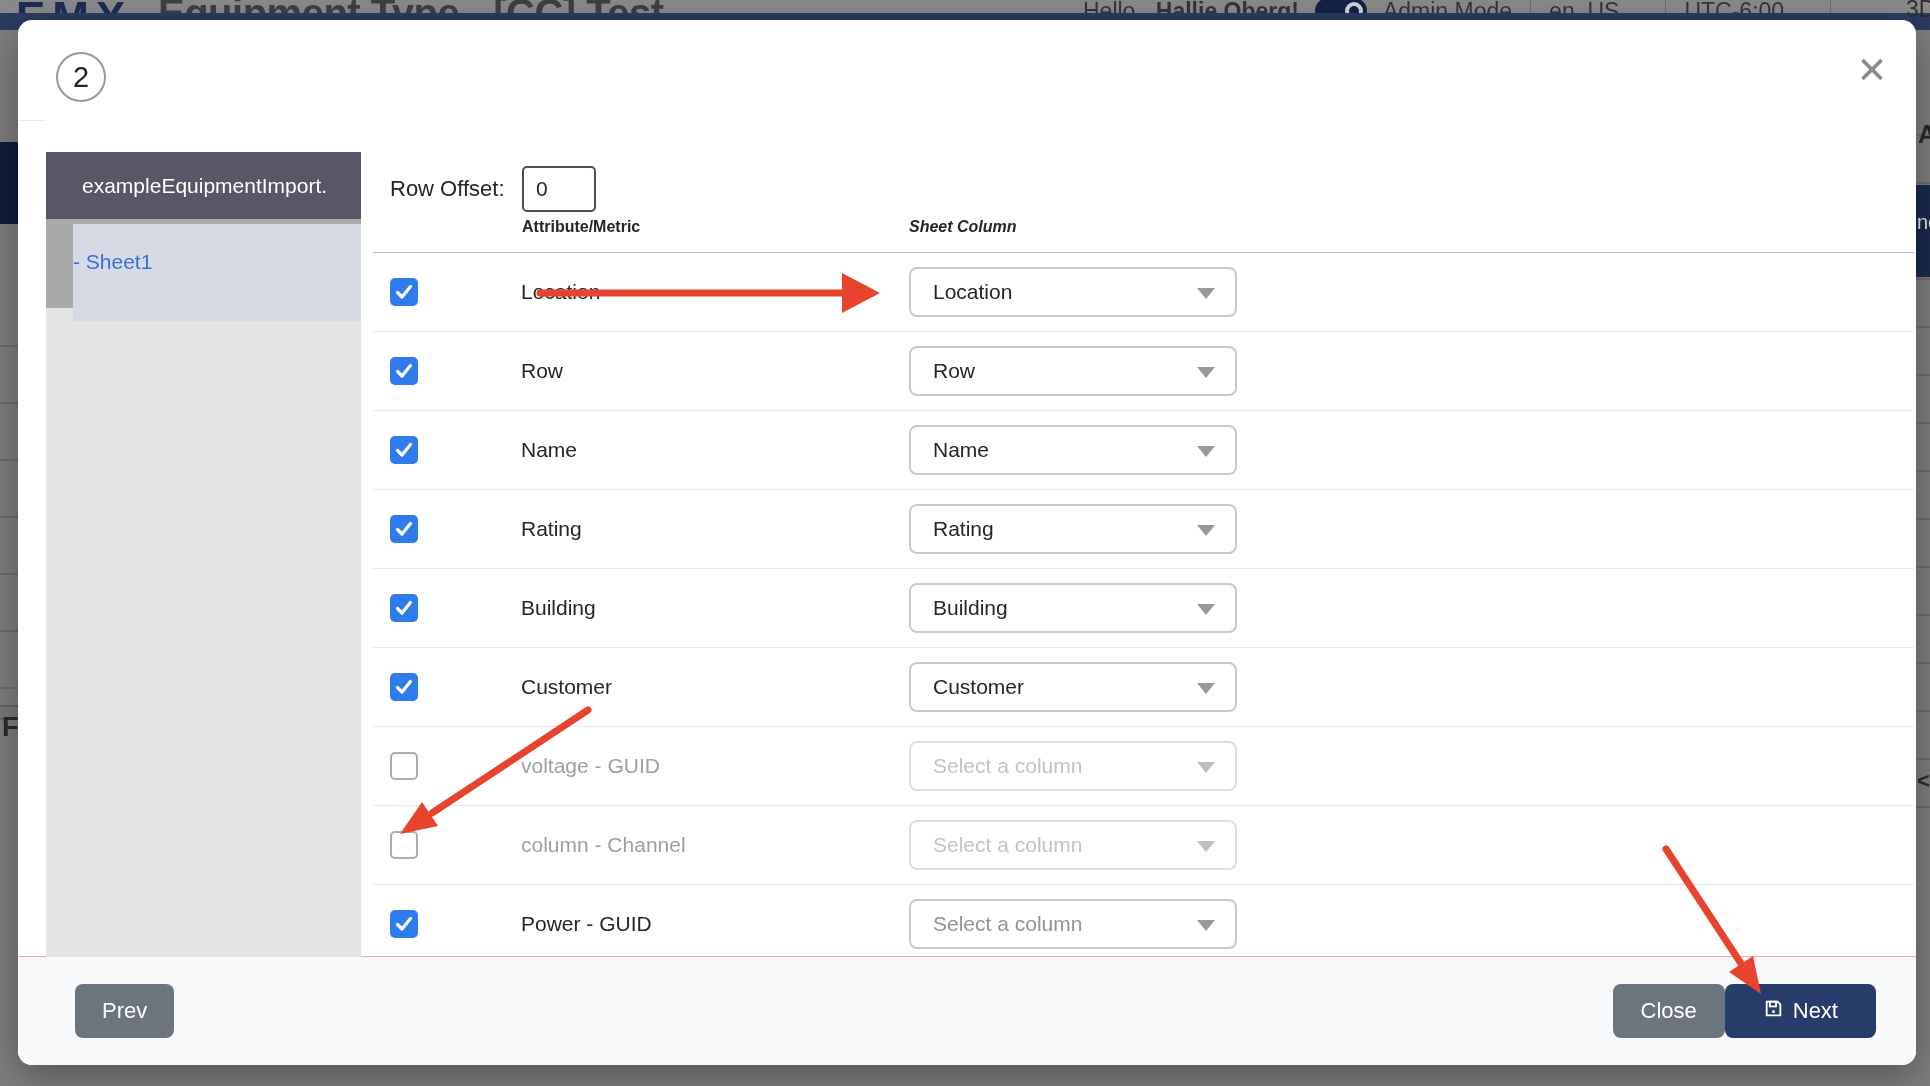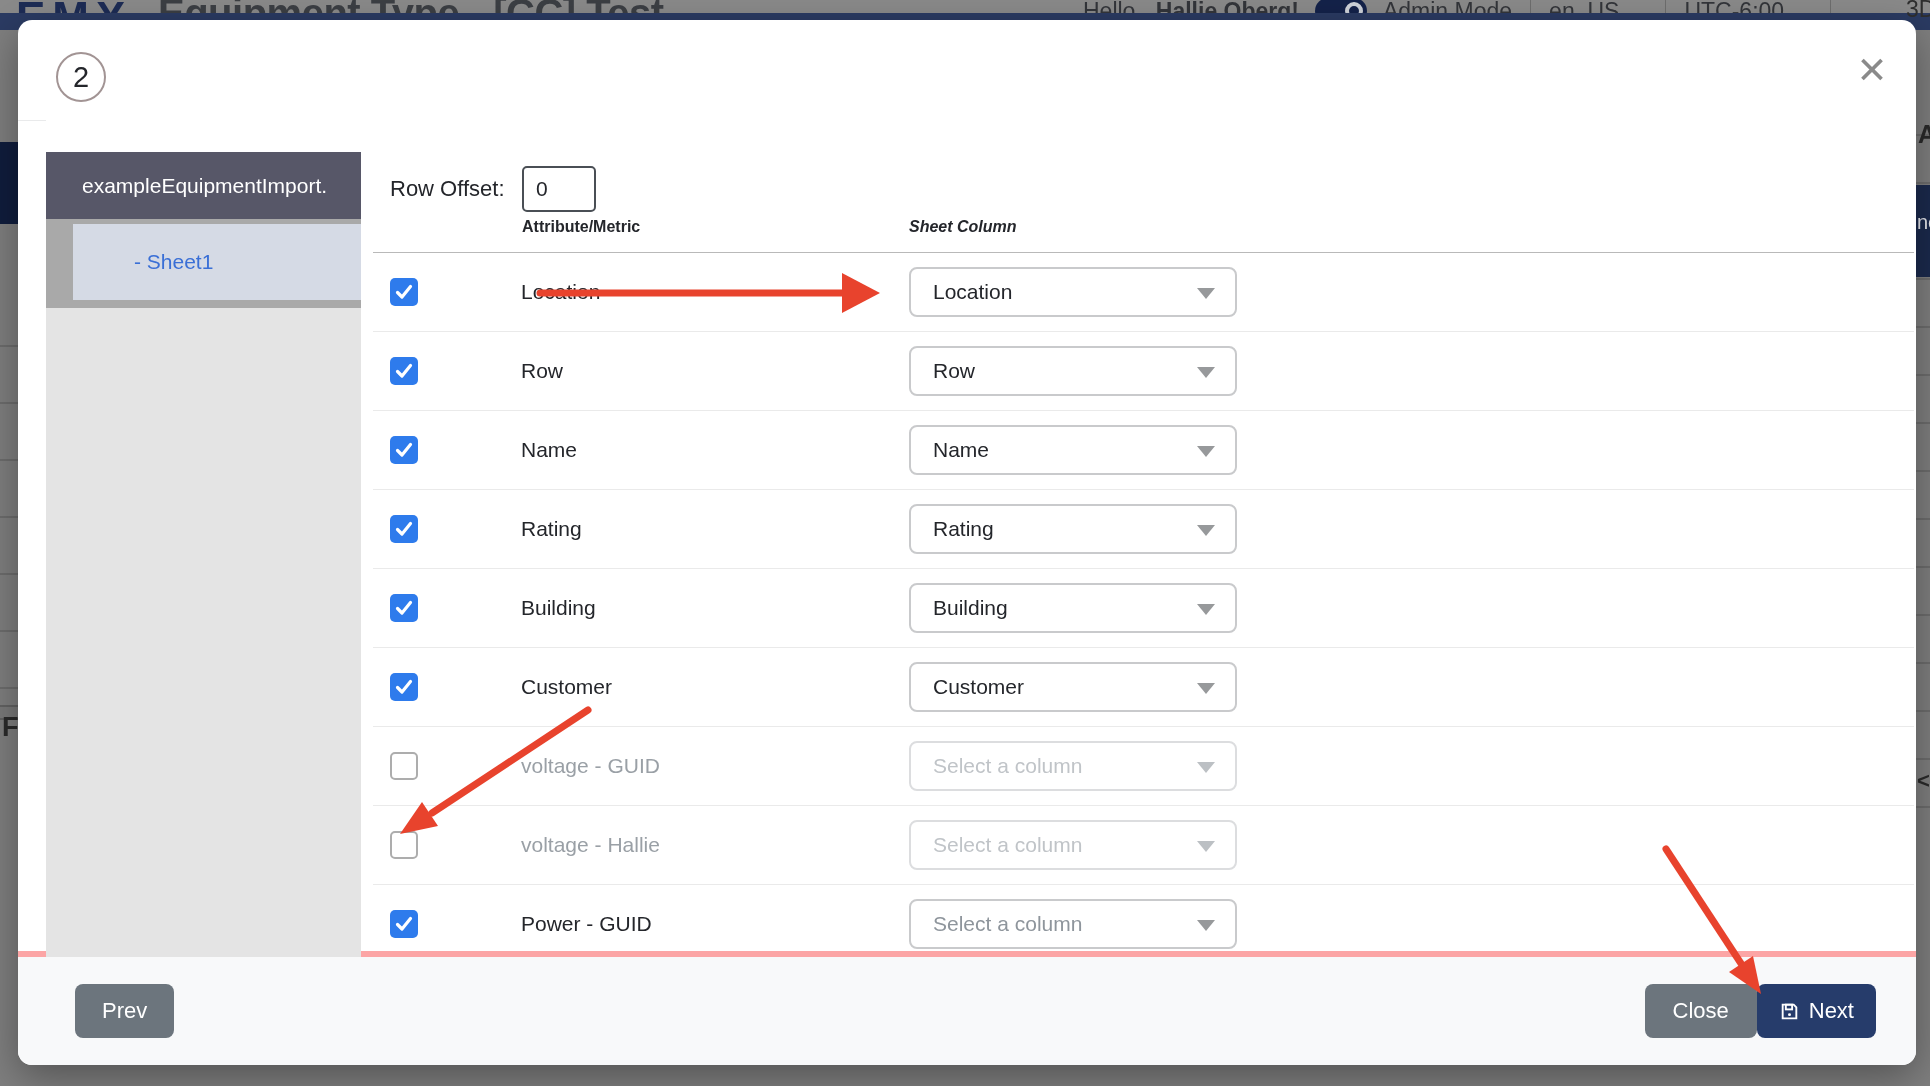--- a/index.html
+++ b/index.html
@@ -37,22 +37,22 @@
   .step-circle{position:absolute;left:38px;top:32px;width:50px;height:50px;border:2px solid #a29494;border-radius:50%;
                box-sizing:border-box;text-align:center;line-height:46px;font-size:29px;font-weight:500;color:#24262b;}
   .m-title{position:absolute;left:110px;top:26px;font-size:32px;font-weight:bold;color:#24262b;white-space:nowrap;}
   .m-close{position:absolute;right:26px;top:34px;width:36px;height:36px;cursor:pointer;color:#8a8a8a;font-size:37px;line-height:34px;text-align:center;font-weight:300;}
 
   .m-body{position:absolute;left:0;top:100px;right:0;bottom:108px;background:#fff;margin-left:28px;}
   
   .file-tab{position:absolute;left:0;top:32px;width:315px;height:67px;background:#575768;color:#fff;
             font-size:21px;line-height:67px;padding-left:36px;box-sizing:border-box;white-space:nowrap;overflow:hidden;z-index:3;}
   .tab-strip-bg{position:absolute;left:0;top:99px;width:315px;height:89px;background:#a9a9a9;z-index:1;}
-  .sheet-tab{position:absolute;left:27px;top:104px;width:288px;height:76px;background:#d5dae5;color:#3a6fd6;
-             font-size:21px;line-height:76px;padding-left:61px;box-sizing:border-box;z-index:2;}
+  .sheet-tab{position:absolute;left:27px;top:104px;width:288px;height:97px;background:#d5dae5;color:#3a6fd6;
+             font-size:21px;line-height:76px;box-sizing:border-box;z-index:2;}
   .side-panel{position:absolute;left:0;top:188px;width:315px;bottom:0;background:#e4e4e4;z-index:1;}
 
   
   .content{position:absolute;left:327px;top:0;width:1541px;bottom:0;}
   .offset-label{position:absolute;left:17px;top:45px;height:48px;line-height:48px;font-size:22px;color:#24262b;}
   .offset-input{position:absolute;left:149px;top:46px;width:74px;height:46px;box-sizing:border-box;border:2px solid #4a4f55;
                 border-radius:5px;font-size:21px;padding-left:12px;font-family:"Liberation Sans",sans-serif;color:#24262b;}
   .col-head{position:absolute;top:98px;font-size:16px;font-weight:bold;color:#24262b;}
   .ch-attr{left:149px;} .ch-sheet{left:536px;font-style:italic;}
   .rows{position:absolute;left:0;top:132px;right:0;border-top:1px solid #b9b9b9;}
@@ -66,26 +66,26 @@
   .sel{position:absolute;left:536px;top:14px;width:328px;height:50px;box-sizing:border-box;border:2px solid #c9cacc;
        border-radius:8px;background:#fff;cursor:pointer;}
   .sel .val{position:absolute;left:22px;top:0;line-height:46px;font-size:21px;color:#24262b;white-space:nowrap;}
   .sel .val.ph-dark{color:#8e959c;}
   .sel .caret{position:absolute;right:20px;top:19px;width:0;height:0;border-left:9px solid transparent;border-right:9px solid transparent;border-top:11px solid #97999b;}
   .sel.disabled{border-color:#dcdddf;cursor:default;}
   .sel.disabled .val{color:#c0c4c8;}
   .sel.disabled .caret{border-top-color:#bcc0c4;}
 
   
-  .m-footer{position:absolute;left:0;right:0;bottom:0;height:108px;background:#f8f9fa;border-top:6px solid #fca5a5;}
+  .m-footer{position:absolute;left:0;right:0;bottom:0;height:108px;background:#f8f9fa;border-top:1px solid #fca5a5;}
   .btn{border:none;border-radius:8px;font-size:22px;font-family:"Liberation Sans",sans-serif;color:#fff;cursor:pointer;}
   .btn-prev{position:absolute;left:57px;top:27px;padding:14px 27px;background:#6c757d;}
   .footer-right{position:absolute;right:40px;top:27px;display:flex;}
   .btn-close{padding:14px 28px;background:#6c757d;}
-  .btn-next{padding:14px 22px;background:#263c6b;display:flex;align-items:center;gap:9px;}
+  .btn-next{padding:14px 38px;background:#263c6b;display:flex;align-items:flex-start;gap:9px;}
   .btn-next svg{flex:none;}
 
   .arrows{position:absolute;left:0;top:0;z-index:60;pointer-events:none;}
 </style>
 </head>
 <body>
 
 <div id="stage">
 
   <div class="top-strip">
@@ -212,21 +212,21 @@
             <div class="map-row">
               <span class="chk off"></span>
               <span class="lbl dim">voltage - GUID</span>
               <div class="sel disabled">
                 <span class="val">Select a column</span>
                 <span class="caret"></span>
               </div>
             </div>
             <div class="map-row">
               <span class="chk off"></span>
-              <span class="lbl dim">voltage - Hallie</span>
+              <span class="lbl dim">column - Channel</span>
               <div class="sel disabled">
                 <span class="val">Select a column</span>
                 <span class="caret"></span>
               </div>
             </div>
             <div class="map-row">
               <span class="chk on">
                 <svg width="20" height="20" viewBox="0 0 20 20" fill="none" stroke="#fff" stroke-width="3.2" stroke-linecap="round" stroke-linejoin="round">
                   <polyline points="3.5,10.5 8,15 16.5,4.5"></polyline>
                 </svg>

